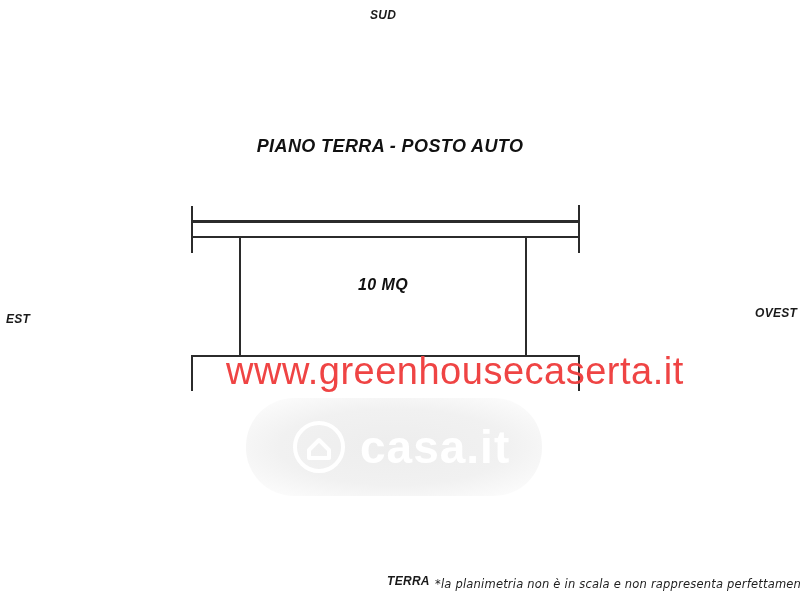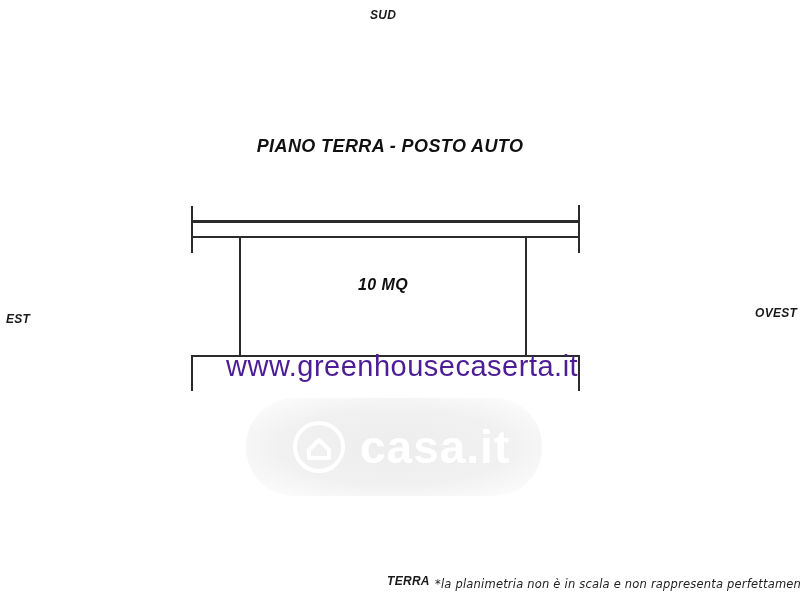--- a/index.html
+++ b/index.html
@@ -61,22 +61,22 @@
     font-style: italic;
     font-weight: bold;
     font-size: 16px;
     letter-spacing: 0.4px;
     color: #111111;
   }
 
   
   .watermark-site {
     top: 350px; left: 226px;
-    font-size: 29px;
-    color: #4c1d95;
+    font-size: 38px;
+    color: #ef4444;
     letter-spacing: 0.5px;
     white-space: nowrap;
     font-family: "Liberation Sans", sans-serif;
   }
 
   
   .portal-badge {
     top: 398px; left: 246px;
     width: 296px; height: 98px;
     border-radius: 48px;

